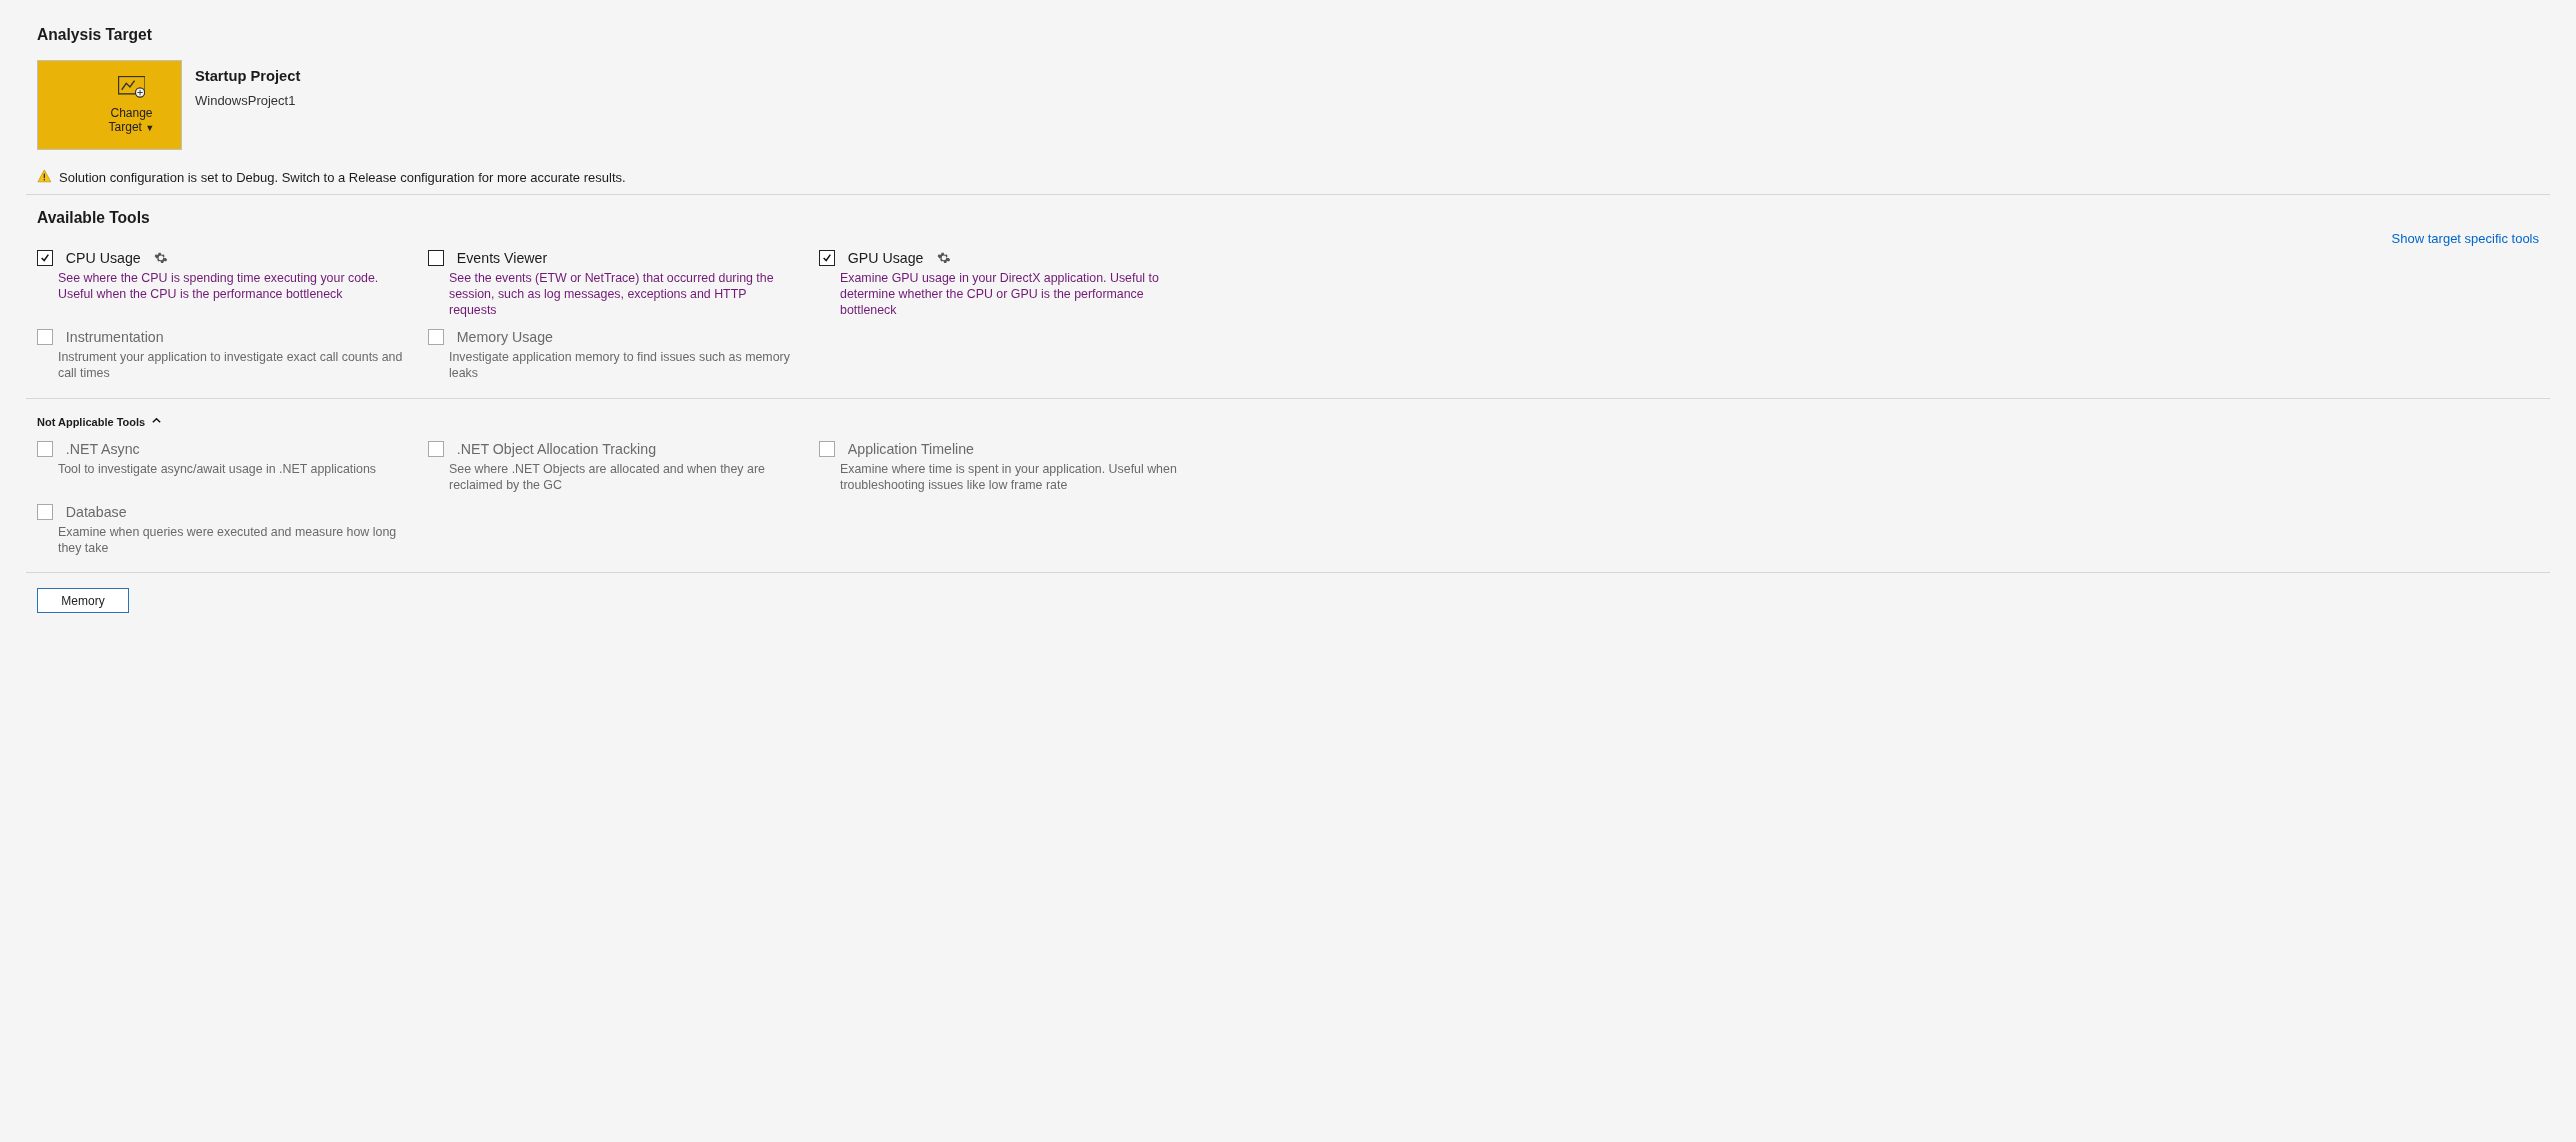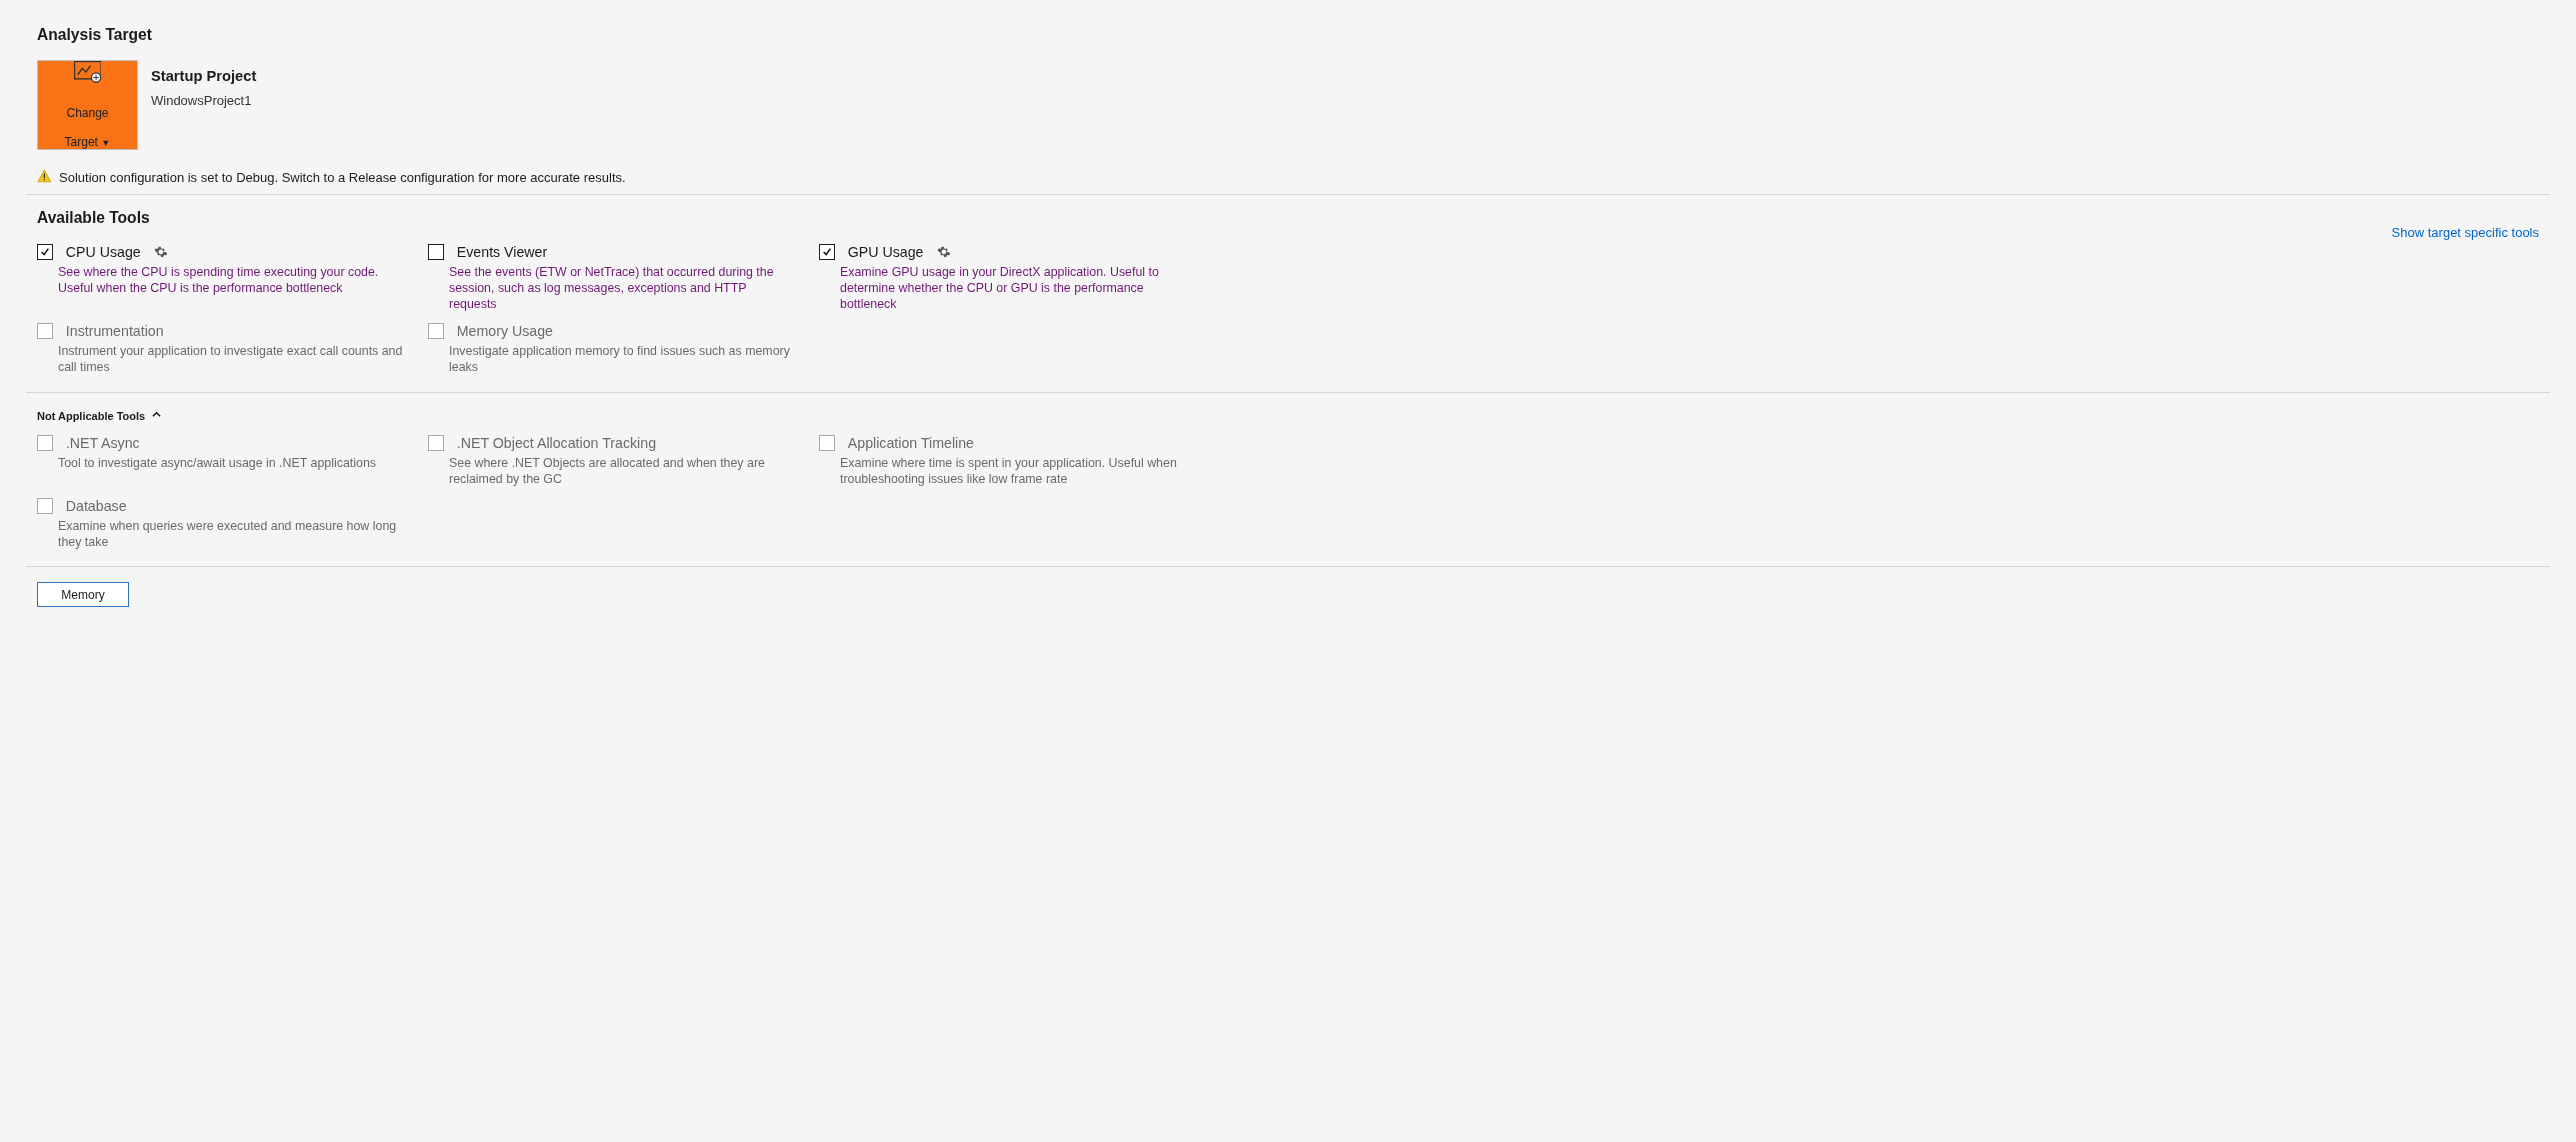--- a/index.html
+++ b/index.html
@@ -22,30 +22,31 @@
   .target-row {
     display: flex;
     align-items: flex-start;
     gap: 13px;
     margin-left: 11px;
   }
   .change-target {
     width: 99px;
     height: 88px;
     border: 0.9px solid #bfbfbf;
-    background: #f97316;
+    background: #eab308;
     display: flex;
     flex-direction: column;
     align-items: center;
-    justify-content: space-between;
+    justify-content: center;
     text-align: center;
     font-size: 12px;
     color: #222;
     cursor: pointer;
     user-select: none;
+    padding-left: 44px;
   }
   .change-target .ct-icon {
     margin-bottom: 5.5px;
   }
   .project-block {
     padding-top: 7.4px;
   }
   .project-title {
     font-weight: 600;
     font-size: 14.7px;
@@ -183,21 +184,21 @@
         <rect x="7.3" y="5" width="1.4" height="5" fill="#333"></rect>
         <rect x="7.3" y="11" width="1.4" height="1.5" fill="#333"></rect>
       </svg>
     </span>
     <span>Solution configuration is set to Debug. Switch to a Release configuration for more accurate results.</span>
   </div>
 
   <hr class="sep">
 
   <div class="tools-header-row">
-    <h2 class="section-title" style="margin-top:5.5px;margin-bottom:13px;">Available Tools</h2>
+    <h2 class="section-title" style="margin-top:5.5px;margin-bottom:19px;">Available Tools</h2>
     <span class="link">Show target specific tools</span>
   </div>
 
   <div class="tools-grid">
 
     <div class="tool">
       <div class="header">
         <span class="checkbox">
           <svg viewBox="0 0 12 12">
               <polyline points="2,6 5,9 10,2" fill="none" stroke="#111" stroke-width="1.8"></polyline>

